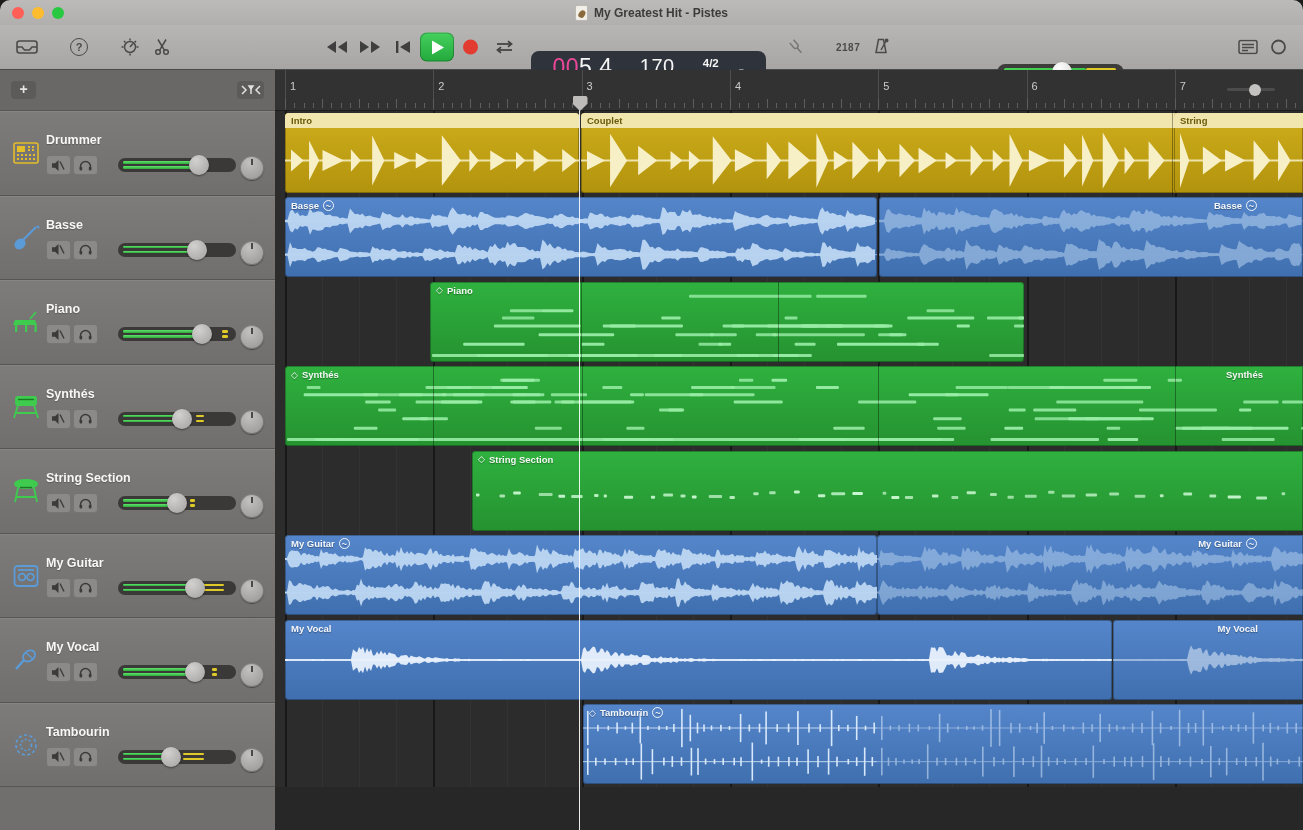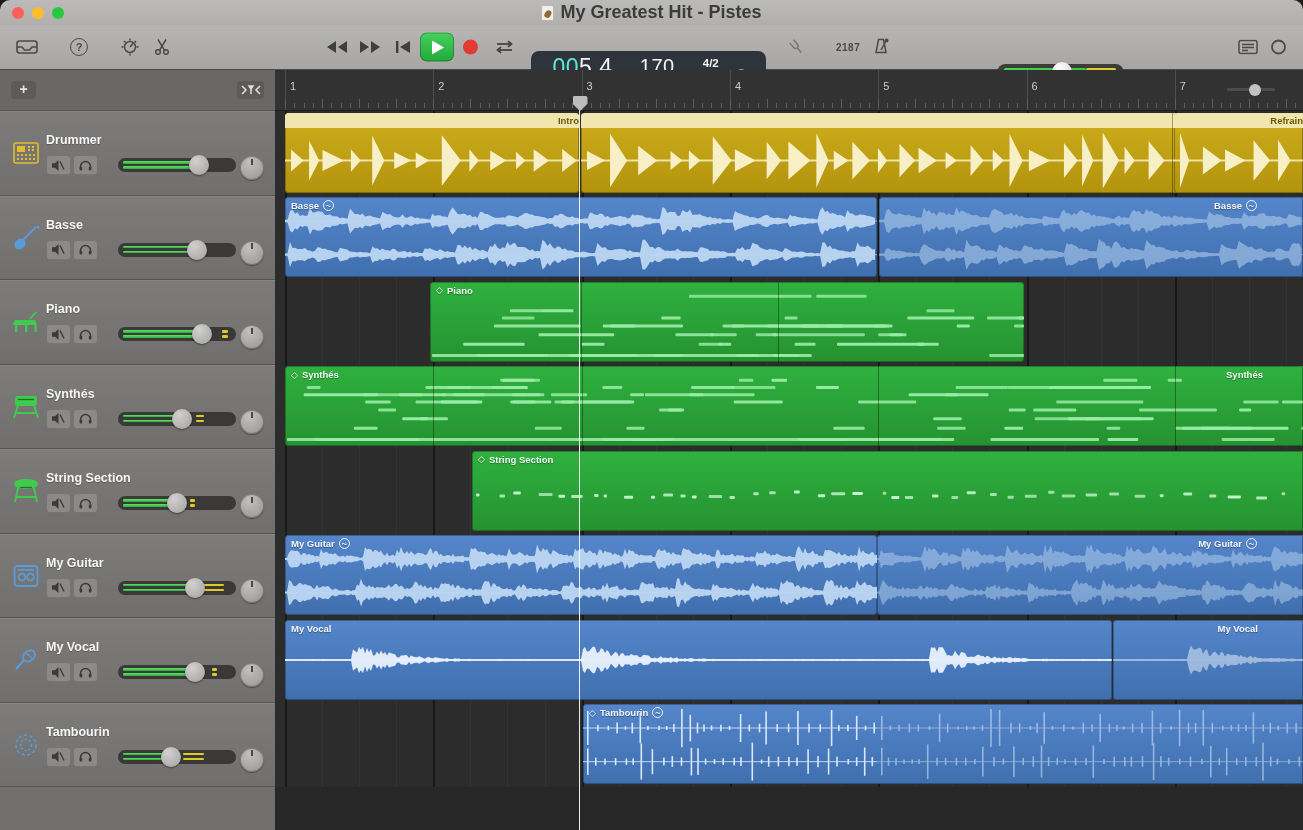--- a/index.html
+++ b/index.html
@@ -9,37 +9,37 @@
          border-radius:10px 10px 0 0; background:#2c2c2c; }
 
   
   #titlebar { position:absolute; left:0; top:0; width:100%; height:25px;
     background:linear-gradient(#bcbbba,#b0afae); display:flex; align-items:center; justify-content:center; }
   .tl { position:absolute; top:6.5px; width:12px; height:12px; border-radius:50%; }
   #title-wrap { display:flex; align-items:center; gap:6px; }
   #title-icon { width:13px; height:16px; background:#f2efe9; border:1px solid #bdb9b2; border-radius:2px; position:relative; }
   #title-icon::after { content:""; position:absolute; left:3px; top:4px; width:6px; height:8px;
     background:#8a6a3a; border-radius:50% 50% 40% 40%; transform:rotate(35deg); }
-  #window-title { font-size:18px; font-weight:700; color:#3c3c3c; }
+  #window-title { font-size:12px; font-weight:700; color:#3c3c3c; }
 
   
   #toolbar { position:absolute; left:0; top:25px; width:100%; height:45px;
     background:linear-gradient(#b7b6b5,#a7a6a4); border-bottom:1px solid #4a4a4a; }
   .tbi { position:absolute; top:50%; transform:translateY(-50%); color:#4a4a4a;
     display:flex; align-items:center; justify-content:center; cursor:default; }
   .tbi svg { display:block; }
   #help-btn { width:18px; height:18px; border:1.4px solid #4a4a4a; border-radius:50%;
     font-size:11px; font-weight:700; }
   #play-btn { width:34px; height:29px; border-radius:7px;
     background:linear-gradient(#45d15e,#23a83c); box-shadow:inset 0 0 0 1px rgba(0,0,0,.25); }
   #record-btn { width:15px; height:15px; border-radius:50%; background:#e23b30; }
   #lcd { position:absolute; left:531px; top:26px; width:235px; height:38px; background:#2f333b;
     border-radius:8px; display:flex; align-items:center; color:#f5f5f5; }
   .lcd-num { font-size:23px; font-weight:400; letter-spacing:0.5px; }
-  .lcd-dim { color:#5eead4; }
+  .lcd-dim { color:#ec4899; }
   .lcd-lbl { font-size:6.5px; color:#848a94; letter-spacing:.6px; font-weight:700; }
   #lcd-pos { margin-left:16px; text-align:center; }
   #lcd-pos .row2 { display:flex; gap:14px; justify-content:center; margin-top:-2px; }
   #lcd-tempo { margin-left:22px; text-align:center; }
   #lcd-tempo .lcd-num { font-size:20px; }
   #lcd-sig { margin-left:22px; text-align:center; font-size:11.5px; font-weight:700; line-height:1.25; }
   #lcd-chevron { margin-left:14px; color:#8b909a; font-size:10px; }
   #count-in { font-size:10px; font-weight:700; color:#4a4a4a; letter-spacing:.5px; }
   #master-vol { position:absolute; left:997px; top:39px; width:127px; height:17px;
     background:#3d3c3b; border-radius:9px; }
@@ -664,21 +664,21 @@
         <span class="gl-b" style="left: 788.575px;"></span>
         <span class="gl-b" style="left: 825.65px;"></span>
         <span class="gl-b" style="left: 862.725px;"></span>
         <span class="gl-m" style="left: 899.8px;"></span>
         <span class="gl-b" style="left: 936.875px;"></span>
         <span class="gl-b" style="left: 973.95px;"></span>
         <span class="gl-b" style="left: 1011.02px;"></span>
       </div>
     <div id="lane-bottom"></div>
 
-    <div class="lrow" style="top:0;text-align:right;">
+    <div class="lrow" style="top:0;">
       <div class="region reg-yellow" style="left:10px; width:294px;">
         <div class="dr-head">Intro</div>
         <div class="dr-body">
             <svg class="wave" width="100%" viewBox="0 0 294 65">
               <rect x="0" y="31.5" width="294" height="2" fill="#f7efc6" fill-opacity="0.85"></rect>
               <polygon points="6,21.4 6,43.6 18.7,32.5" fill="#f7efc6"></polygon>
               <polygon points="24.07542256009765,12.6 24.07542256009765,52.4 34.2,32.5" fill="#f7efc6"></polygon>
               <polygon points="37.50802021333948,21.9 37.50802021333948,43.1 59.0,32.5" fill="#f7efc6"></polygon>
               <polygon points="65.88023446849547,21.3 65.88023446849547,43.7 75.8,32.5" fill="#f7efc6"></polygon>
               <polygon points="87.20011546928436,7.4 87.20011546928436,57.6 99.4,32.5" fill="#f7efc6"></polygon>
@@ -733,21 +733,21 @@
               <polygon points="749.2190986648202,22.7 749.2190986648202,42.3 760.6,32.5" fill="#f7efc6"></polygon>
               <polygon points="768.8628178101499,16.5 768.8628178101499,48.5 784.3,32.5" fill="#f7efc6"></polygon>
               <polygon points="789.6339662433602,8.0 789.6339662433602,57.0 803.7,32.5" fill="#f7efc6"></polygon>
               <polygon points="815.6313057017978,8.3 815.6313057017978,56.7 827.8,32.5" fill="#f7efc6"></polygon>
               <polygon points="830.9048565821722,13.7 830.9048565821722,51.3 840.3,32.5" fill="#f7efc6"></polygon>
               <polygon points="846.2567249669228,17.6 846.2567249669228,47.4 862.0,32.5" fill="#f7efc6"></polygon>
             </svg>
           </div>
       </div>
       <div class="region reg-yellow" style="left:899px; width:129px; border-radius:3.5px 0 0 3.5px;">
-        <div class="dr-head">Refrain</div>
+        <div class="dr-head">String</div>
         <div class="dr-body">
             <svg class="wave" width="100%" viewBox="0 0 129 65">
               <rect x="0" y="31.5" width="129" height="2" fill="#f7efc6" fill-opacity="0.85"></rect>
               <polygon points="6,5.1 6,59.9 15.2,32.5" fill="#f7efc6"></polygon>
               <polygon points="28.888935554074124,18.5 28.888935554074124,46.5 47.6,32.5" fill="#f7efc6"></polygon>
               <polygon points="51.05044143134728,21.5 51.05044143134728,43.5 71.5,32.5" fill="#f7efc6"></polygon>
               <polygon points="79.55361866741441,12.2 79.55361866741441,52.8 96.1,32.5" fill="#f7efc6"></polygon>
               <polygon points="104.03867711592466,11.8 104.03867711592466,53.2 116.6,32.5" fill="#f7efc6"></polygon>
             </svg>
           </div>

